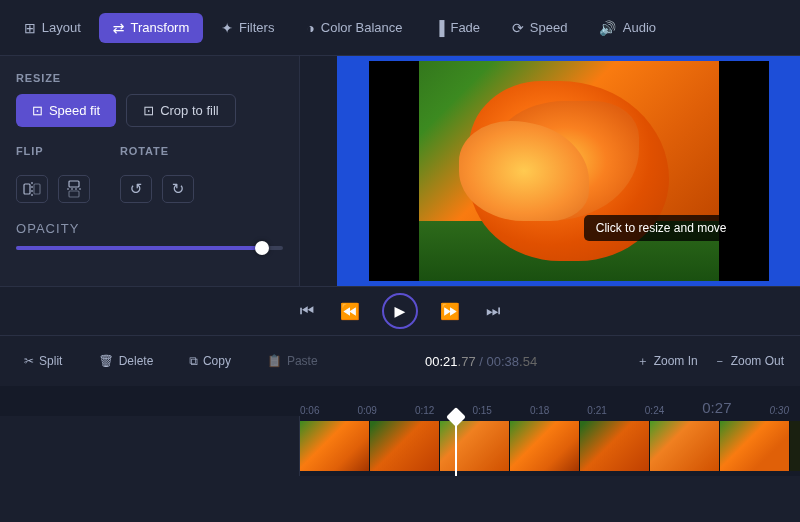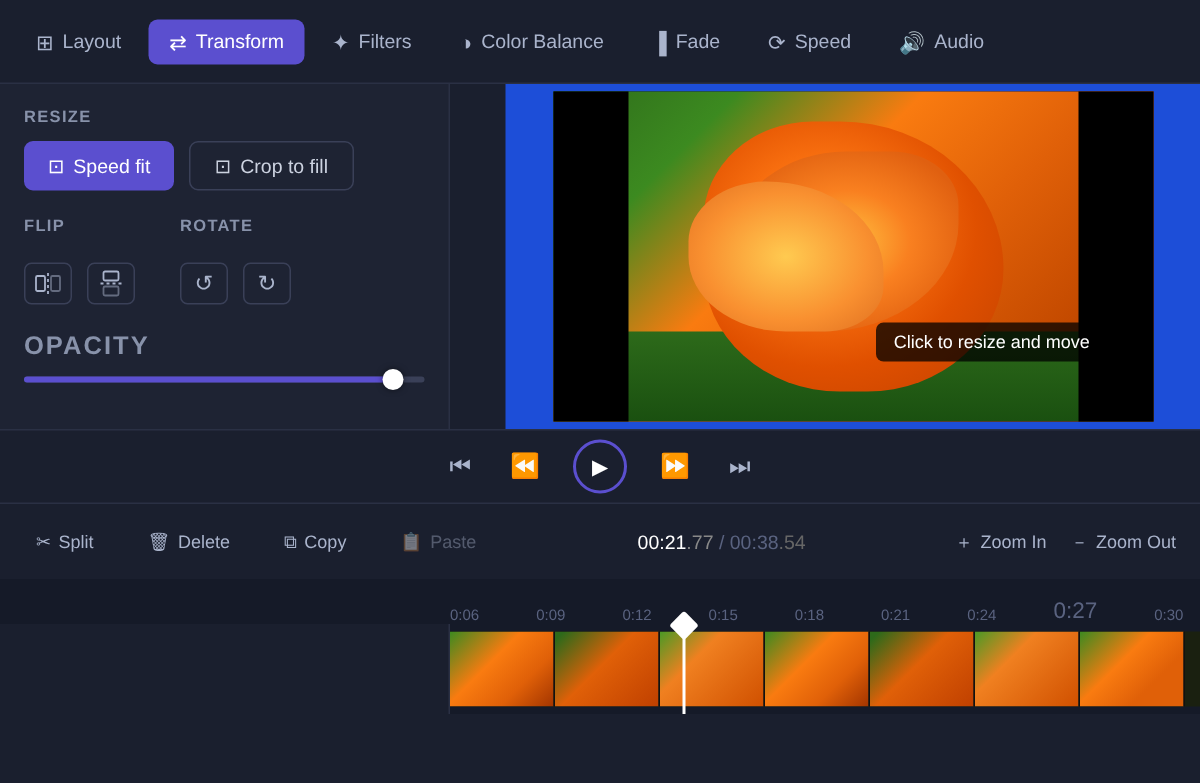--- a/index.html
+++ b/index.html
@@ -117,22 +117,22 @@
       border-radius: 5px;
       cursor: pointer;
       color: #aab4cc;
       font-size: 16px;
       background: transparent;
       border: 1px solid #3a4058;
     }
 
     .opacity-section { margin-top: 6px; }
     .opacity-label {
-      font-size: 17px;
-      font-weight: 700;
+      font-size: 13px;
+      font-weight: 400;
       color: #8892aa;
       letter-spacing: 0.08em;
       margin-bottom: 10px;
       text-transform: uppercase;
     }
     .slider-track {
       position: relative;
       width: 100%;
       height: 4px;
       background: #3a4058;
@@ -566,21 +566,21 @@
 <div class="timeline-ruler">
   <div class="ruler-marks">
     <span style="margin-right:38px; color:#5a6380; font-size:10px;">0:06</span>
     <span style="margin-right:38px; color:#5a6380; font-size:10px;">0:09</span>
     <span style="margin-right:38px; color:#5a6380; font-size:10px;">0:12</span>
     <span style="margin-right:38px; color:#5a6380; font-size:10px;">0:15</span>
     <span style="margin-right:38px; color:#5a6380; font-size:10px;">0:18</span>
     <span style="margin-right:38px; color:#5a6380; font-size:10px;">0:21</span>
     <span style="margin-right:38px; color:#5a6380; font-size:10px;">0:24</span>
     <span style="margin-right:38px; color:#5a6380; font-size:15px;">0:27</span>
-    <span style="margin-right:38px; color:#5a6380; font-size:10px;">0:30</span>
+    <span style="margin-right:38px; color:#5a6380; font-size:10px;font-style:italic;">0:30</span>
 
   </div>
 </div>
 
 <div class="timeline-track-area">
   <div class="track-label-area"></div>
   <div class="track-content">
     <div class="thumb-frame" style="background: linear-gradient(135deg, #3c8a20 0%, #f97b10 40%, #e06008 70%, #a33500 100%);"></div>
     <div class="thumb-frame" style="background: linear-gradient(135deg, #2d6a1a 5%, #e06008 45%, #c04000 100%);"></div>
     <div class="thumb-frame" style="background: linear-gradient(135deg, #4a9a25 0%, #f08020 35%, #d05000 100%);"></div>

